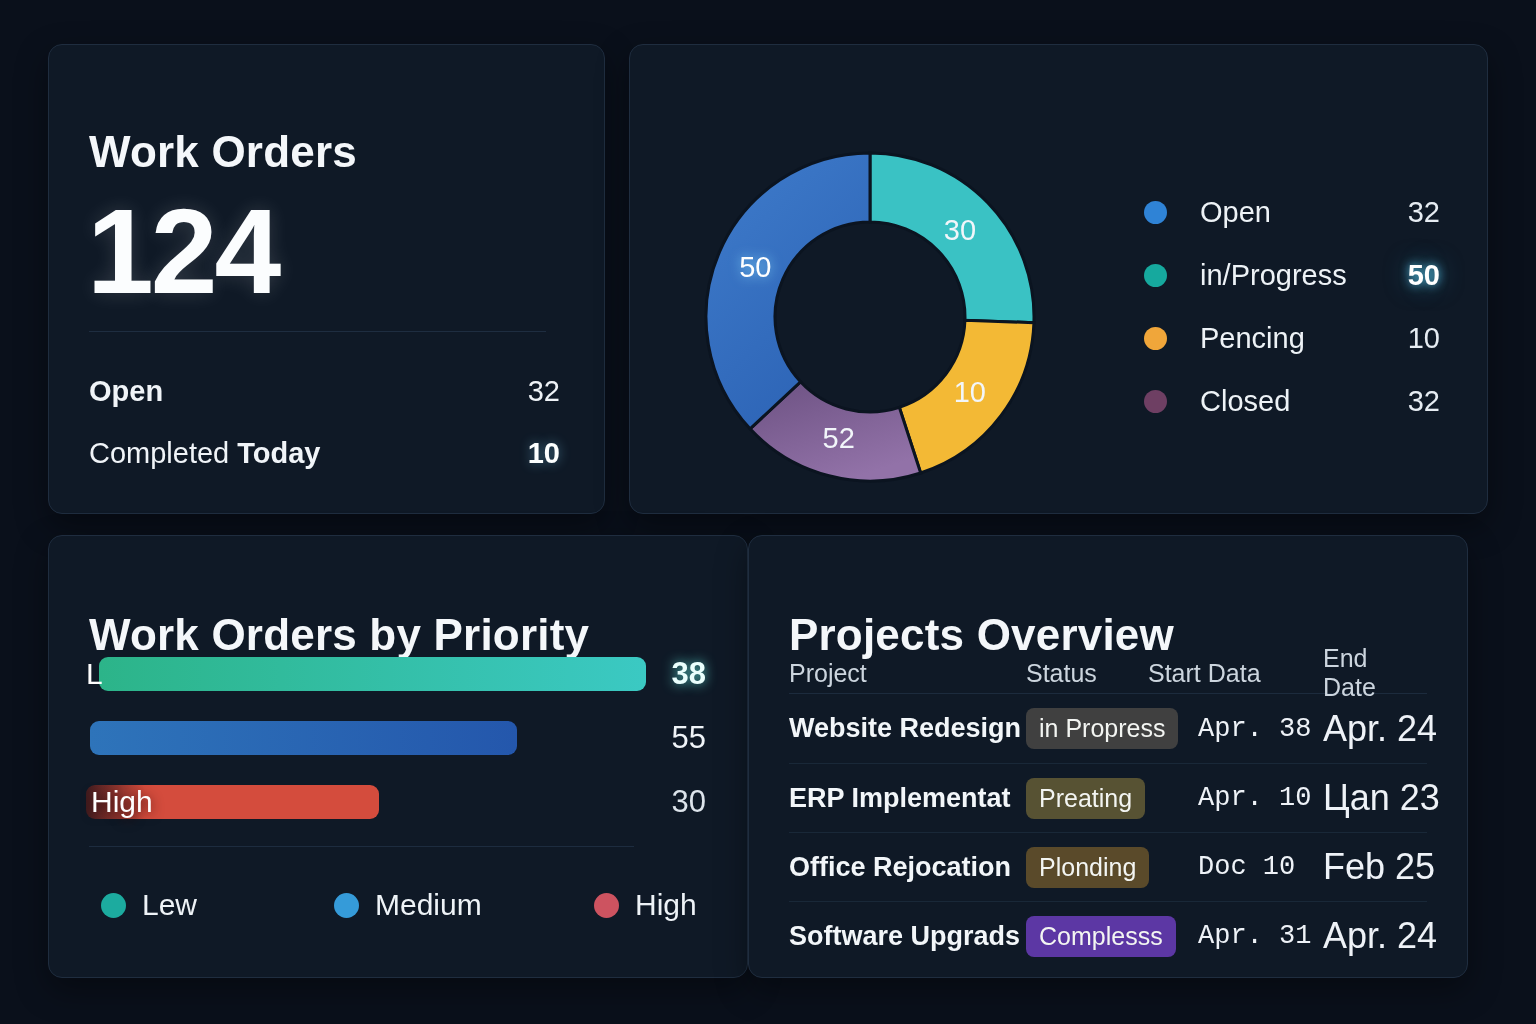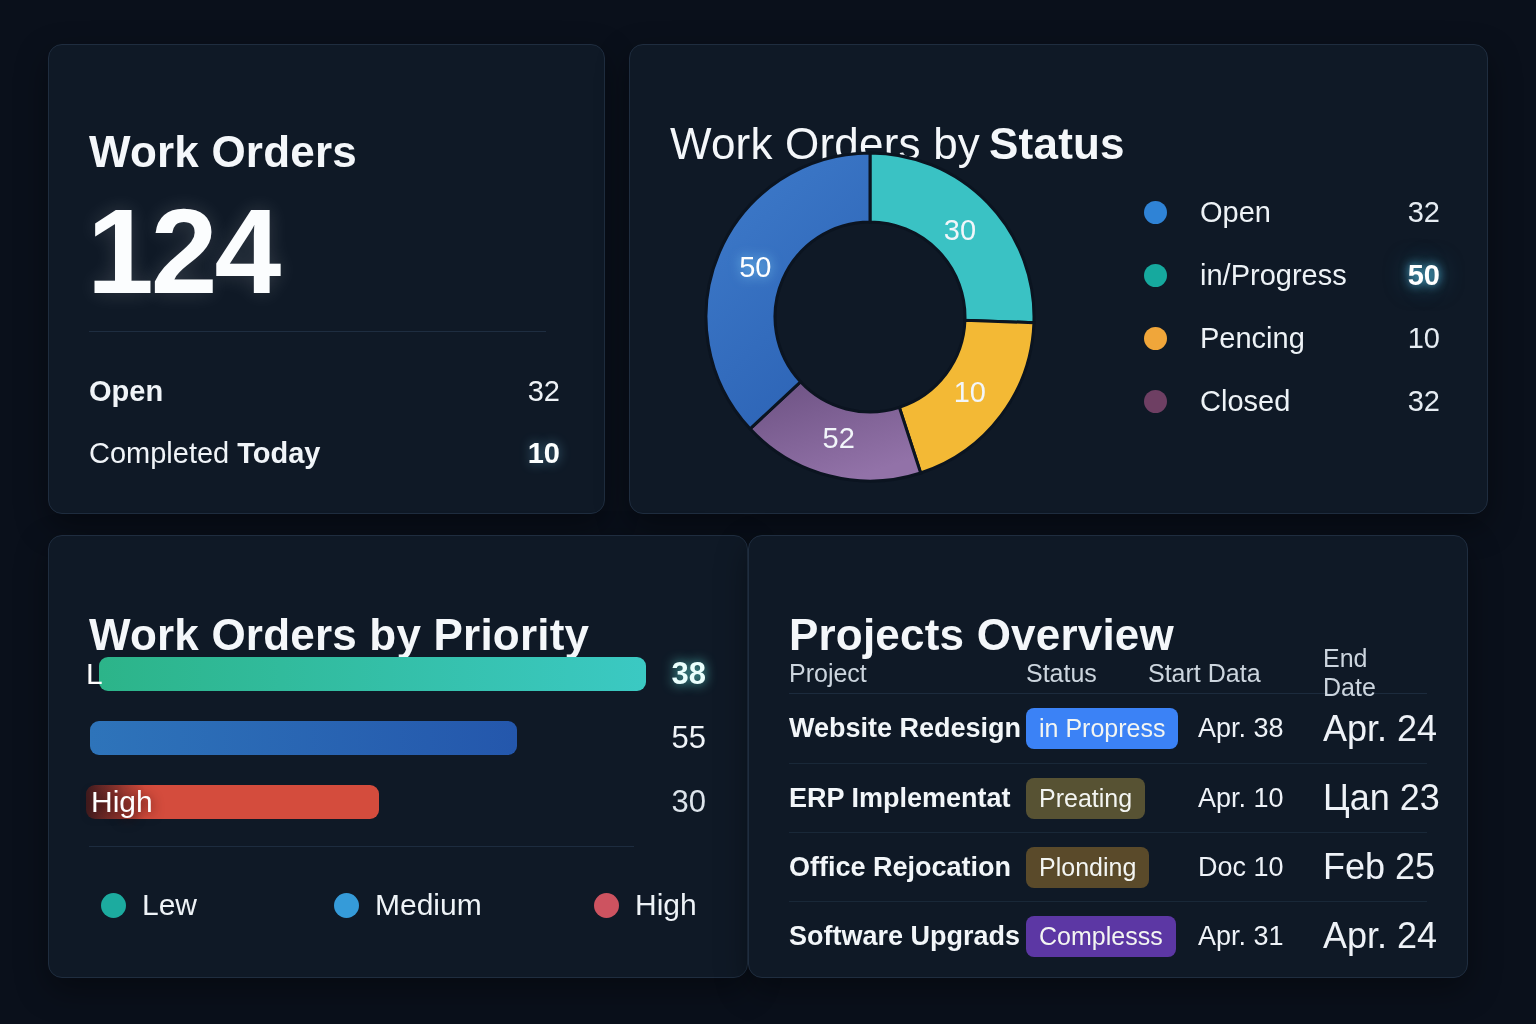--- a/index.html
+++ b/index.html
@@ -78,21 +78,21 @@
   .pl1{left:52px;}.pl2{left:285px;}.pl3{left:545px;}
   .pl-label{font-size:30px;color:#eef3f7;margin-left:16px;}
 
   
   .table{position:absolute;left:40px;right:40px;top:108px;}
   .thead,.trow{display:grid;grid-template-columns:237px 122px 175px 1fr;align-items:center;}
   .thead{height:50px;color:#ccd5de;font-size:25px;font-weight:400;border-bottom:1px solid #1c2b3d;}
   .trow{height:69px;}
   .trow + .trow{border-top:1px solid #192838;}
   .cell-project{font-size:27px;font-weight:700;color:#f2f6f9;white-space:nowrap;}
-  .cell-start{padding-left:50px;font-size:27px;color:#eef2f7;white-space:nowrap;}
+  .cell-start{padding-left:50px;font-size:27px;color:#eef2f7;white-space:nowrap;font-family:Liberation Mono, monospace;}
   .cell-end{font-size:36px;color:#eef2f7;white-space:nowrap;}
   .badge{display:inline-block;padding:6px 13px;border-radius:8px;font-size:25px;
     color:#f3f5f2;font-weight:500;white-space:nowrap;}
 </style>
 </head>
 <body>
 
 <div class="stage" style="background: rgb(10, 16, 27);">
 
   <section class="card" id="card-wo" style="background: rgb(15, 25, 38); border-color: rgb(31, 45, 63);">
@@ -105,23 +105,20 @@
     </div>
     <div class="stat-row r2">
       <span>
         <span class="stat-label-prefix">Completed</span><span class="stat-label-emphasis">Today</span>
       </span>
       <span class="stat-value bold-glow">10</span>
     </div>
   </section>
 
   <section class="card" id="card-status" style="background: rgb(15, 25, 38); border-color: rgb(31, 45, 63);">
-    <h2 class="card-title">
-      <span class="title-prefix">Work Orders by</span><span class="title-emphasis">Status</span>
-    </h2>
     <div class="donut-wrap">
       <svg id="donut-svg" width="340" height="340" viewBox="0 0 340 340">
           <path d="M 170 6 A 164 164 0 0 1 333.9000956311317 175.72351745921011 L 264.94212856681406 173.31545218673756 A 95 95 0 0 0 170 75 Z" fill="#3ac2c4" stroke="#0b1420" stroke-width="3"></path>
           <text x="259.9174750423314" y="93.16770369262532" text-anchor="middle" class="donut-label">30</text>
           <path d="M 333.9000956311317 175.72351745921011 A 164 164 0 0 1 220.6787870774914 325.9732686724052 L 199.35661446562 260.35036904803957 A 95 95 0 0 0 264.94212856681406 173.31545218673756 Z" fill="#f3b935" stroke="#0b1420" stroke-width="3"></path>
           <text x="269.8294387559116" y="255.22687789400607" text-anchor="middle" class="donut-label">10</text>
           <linearGradient id="dg2" x1="0" y1="0" x2="0.55" y2="1">
             <stop offset="0" stop-color="#6c5182"></stop>
             <stop offset="1" stop-color="#9272a8"></stop>
           </linearGradient>
@@ -198,21 +195,21 @@
     <div class="table">
       <div class="thead">
         <span>Project</span>
         <span>Status</span>
         <span>Start Data</span>
         <span>End Date</span>
       </div>
 
       <div class="trow">
         <span class="cell-project">Website Redesign</span>
-        <span><span class="badge" style="background: #3b82f6;">in Propress</span></span>
+        <span><span class="badge" style="background: #404040;">in Propress</span></span>
         <span class="cell-start">Apr. 38</span>
         <span class="cell-end">Apr. 24</span>
       </div>
       <div class="trow">
         <span class="cell-project">ERP Implementat</span>
         <span><span class="badge" style="background: rgb(87, 82, 51);">Preating</span></span>
         <span class="cell-start">Apr. 10</span>
         <span class="cell-end">Цan 23</span>
       </div>
       <div class="trow">

